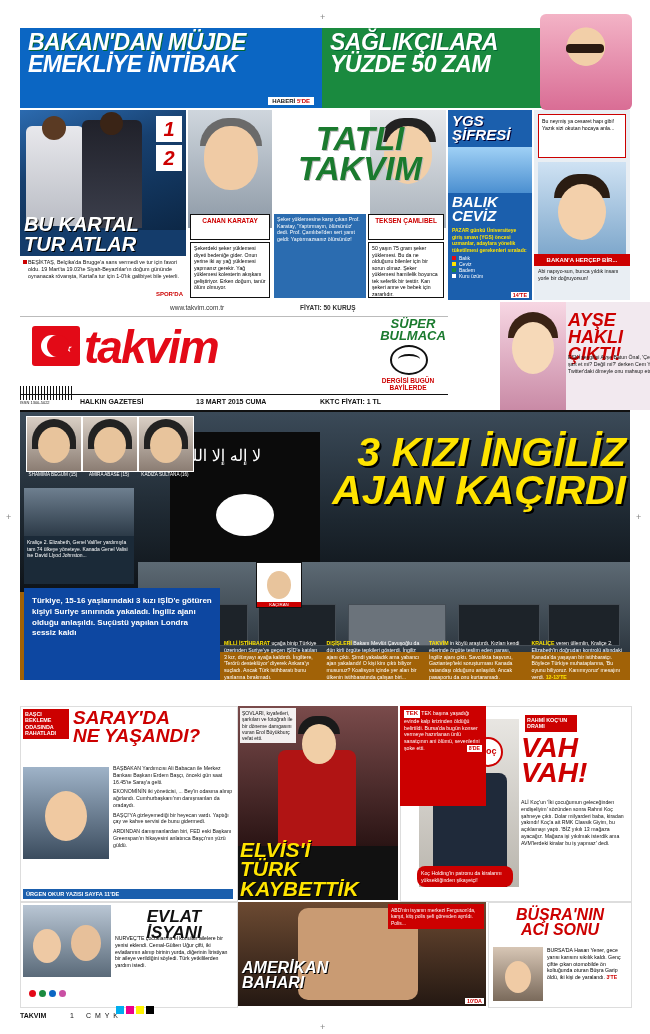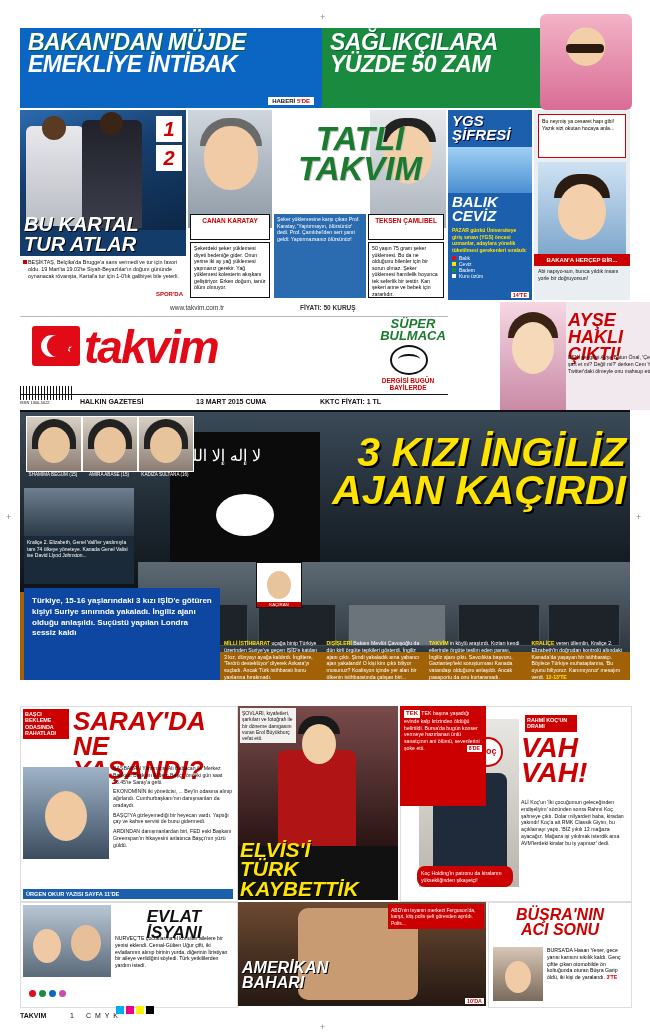--- a/index.html
+++ b/index.html
@@ -131,21 +131,21 @@
   .smallcard .f{position:absolute;left:10px;top:8px;width:24px;height:28px;border-radius:12px/14px;background:#e8c49c;}
   .smallcard .cp{position:absolute;left:0;bottom:0;width:44px;background:#c00;color:#fff;font-size:4.4px;text-align:center;}
   .leadbox{position:absolute;left:4px;top:176px;width:196px;height:106px;background:#0d47a1;color:#fff;font-size:8px;line-height:1.35;padding:8px;box-sizing:border-box;font-weight:bold;}
   .subcols{position:absolute;left:204px;top:228px;width:402px;height:58px;color:#fff;font-size:5.2px;line-height:1.3;display:flex;gap:8px;}
   .subcols .col{flex:1;}
   .subcols .hd{color:#ffe400;font-weight:bold;}
 
   
   .saray{position:absolute;left:20px;top:706px;width:216px;height:194px;background:#fff;border:1px solid #ddd;overflow:hidden;}
   .saray .tagline{position:absolute;left:2px;top:2px;width:46px;background:#c00;color:#fff;font-size:5.4px;font-weight:bold;line-height:1.2;padding:2px;box-sizing:border-box;}
-  .saray .ttl{position:absolute;left:52px;top:2px;width:160px;color:#c00;font-weight:bold;font-style:italic;font-size:26px;line-height:.95;}
+  .saray .ttl{position:absolute;left:52px;top:2px;width:160px;color:#c00;font-weight:bold;font-style:italic;font-size:19px;line-height:.95;}
   .saray .ph{position:absolute;left:2px;top:60px;width:86px;height:92px;background:linear-gradient(#9fb3c8,#3b4c5e);}
   .saray .ph .f{position:absolute;left:22px;top:24px;width:42px;height:50px;border-radius:21px/25px;background:#f0c9a1;}
   .saray .bd{position:absolute;left:92px;top:58px;width:120px;font-size:5.2px;line-height:1.3;color:#111;}
   .saray .ftr{position:absolute;left:2px;bottom:2px;width:210px;background:#1b5fad;color:#fff;font-size:5.6px;font-weight:bold;padding:2px 3px;box-sizing:border-box;}
 
   
   .elvis{position:absolute;left:238px;top:706px;width:160px;height:194px;background:#111;overflow:hidden;}
   .elvis .ph{position:absolute;left:0;top:0;width:160px;height:140px;background:linear-gradient(#7a4b4b,#2a1414);}
   .elvis .suit{position:absolute;left:40px;top:44px;width:78px;height:96px;background:#b01414;border-radius:8px 8px 0 0;}
   .elvis .f{position:absolute;left:64px;top:18px;width:34px;height:40px;border-radius:17px/20px;background:#f1cfa7;}

